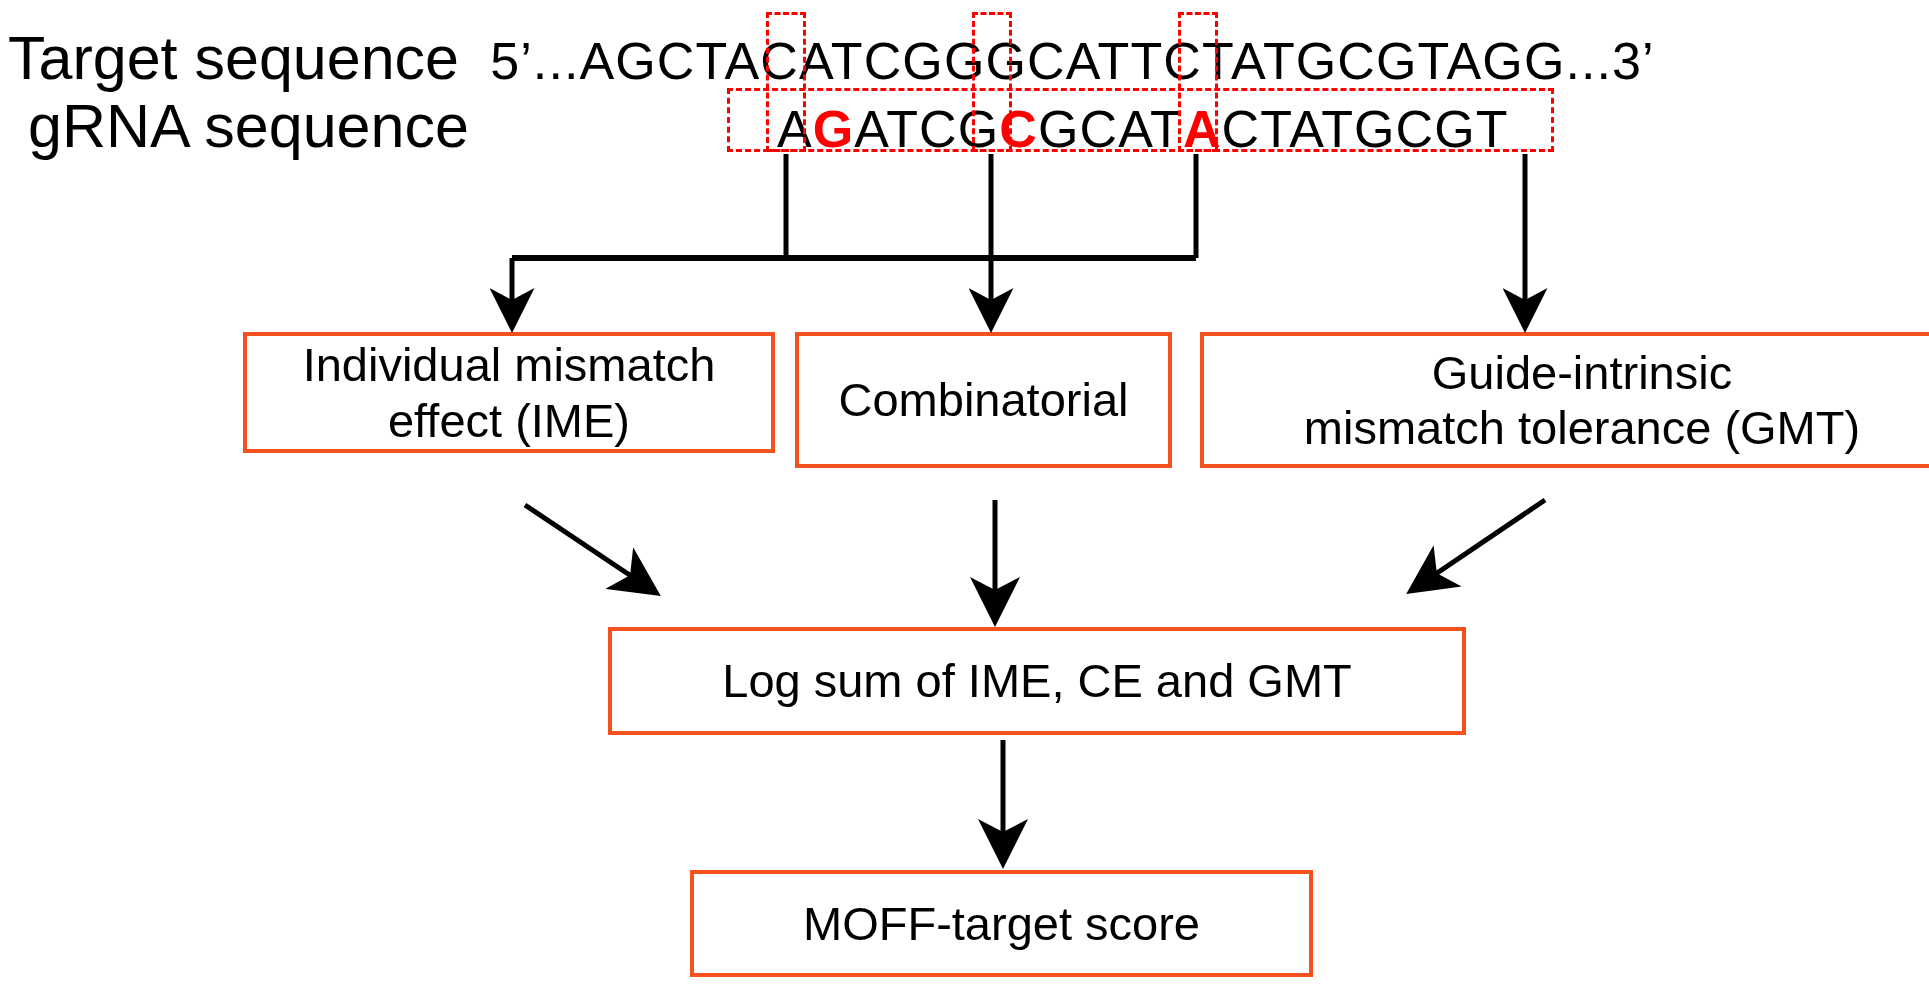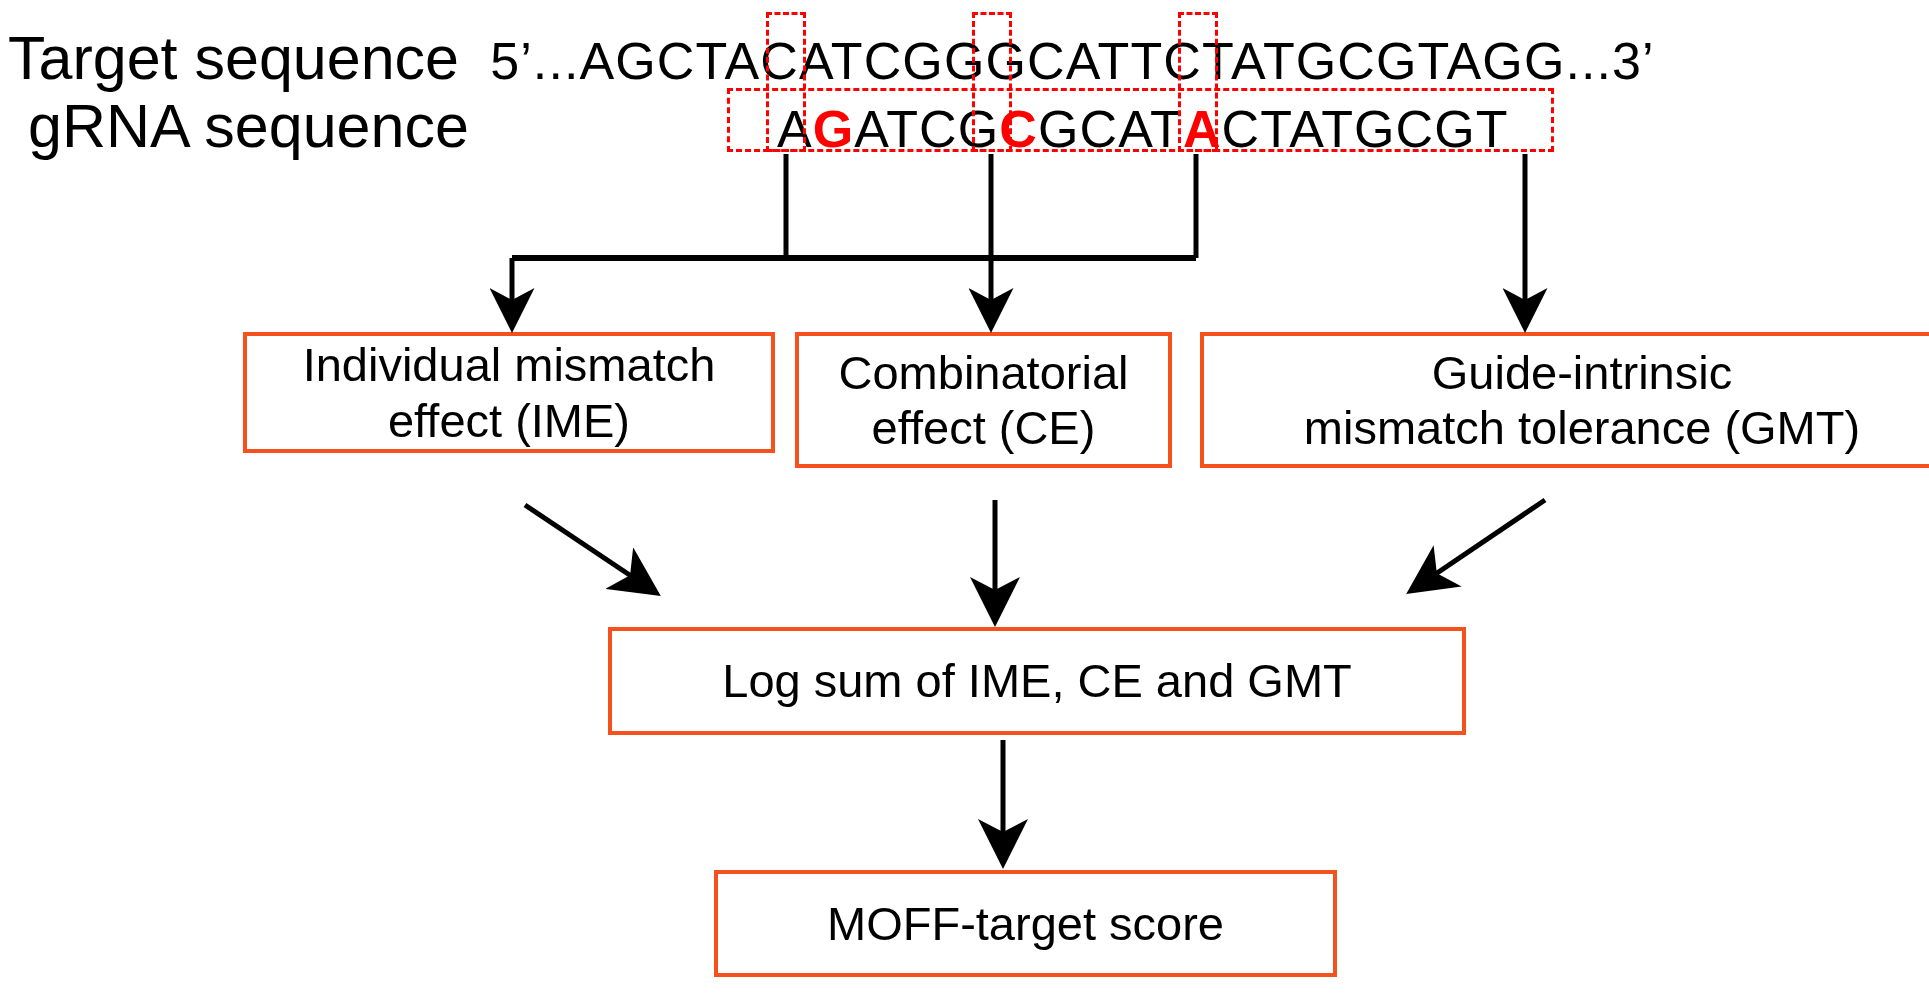--- a/index.html
+++ b/index.html
@@ -90,36 +90,35 @@
   <div class="obox" style="left:243px; top:332px; width:532px; height:121px;">
     <div>
       <div>Individual mismatch</div>
       <div>effect (IME)</div>
     </div>
   </div>
 
   <div class="obox" style="left:795px; top:332px; width:377px; height:136px;">
     <div>
       <div>Combinatorial</div>
-      <div>effect (CE)</div>
     </div>
   </div>
 
   <div class="obox" style="left:1200px; top:332px; width:764px; height:136px;">
     <div>
       <div>Guide-intrinsic</div>
       <div>mismatch tolerance (GMT)</div>
     </div>
   </div>
 
   <div class="obox" style="left:608px; top:627px; width:858px; height:108px;">
     <div>Log sum of IME, CE and GMT</div>
   </div>
 
-  <div class="obox" style="left:714px; top:870px; width:623px; height:107px;">
+  <div class="obox" style="left:690px; top:870px; width:623px; height:107px;">
     <div>MOFF-target score</div>
   </div>
 
   <svg id="wires" viewBox="0 0 1929 995">
     <defs>
       <marker id="ah" markerWidth="9" markerHeight="9" refX="7.6" refY="4.5" orient="auto" markerUnits="strokeWidth">
         <path d="M0,0 L9,4.5 L0,9 L2.4,4.5 z" fill="#000000"></path>
       </marker>
       <marker id="ahs" markerWidth="10" markerHeight="10" refX="8.6" refY="5" orient="auto" markerUnits="strokeWidth">
         <path d="M0,0 L10,5 L0,10 L2.6,5 z" fill="#000000"></path>

